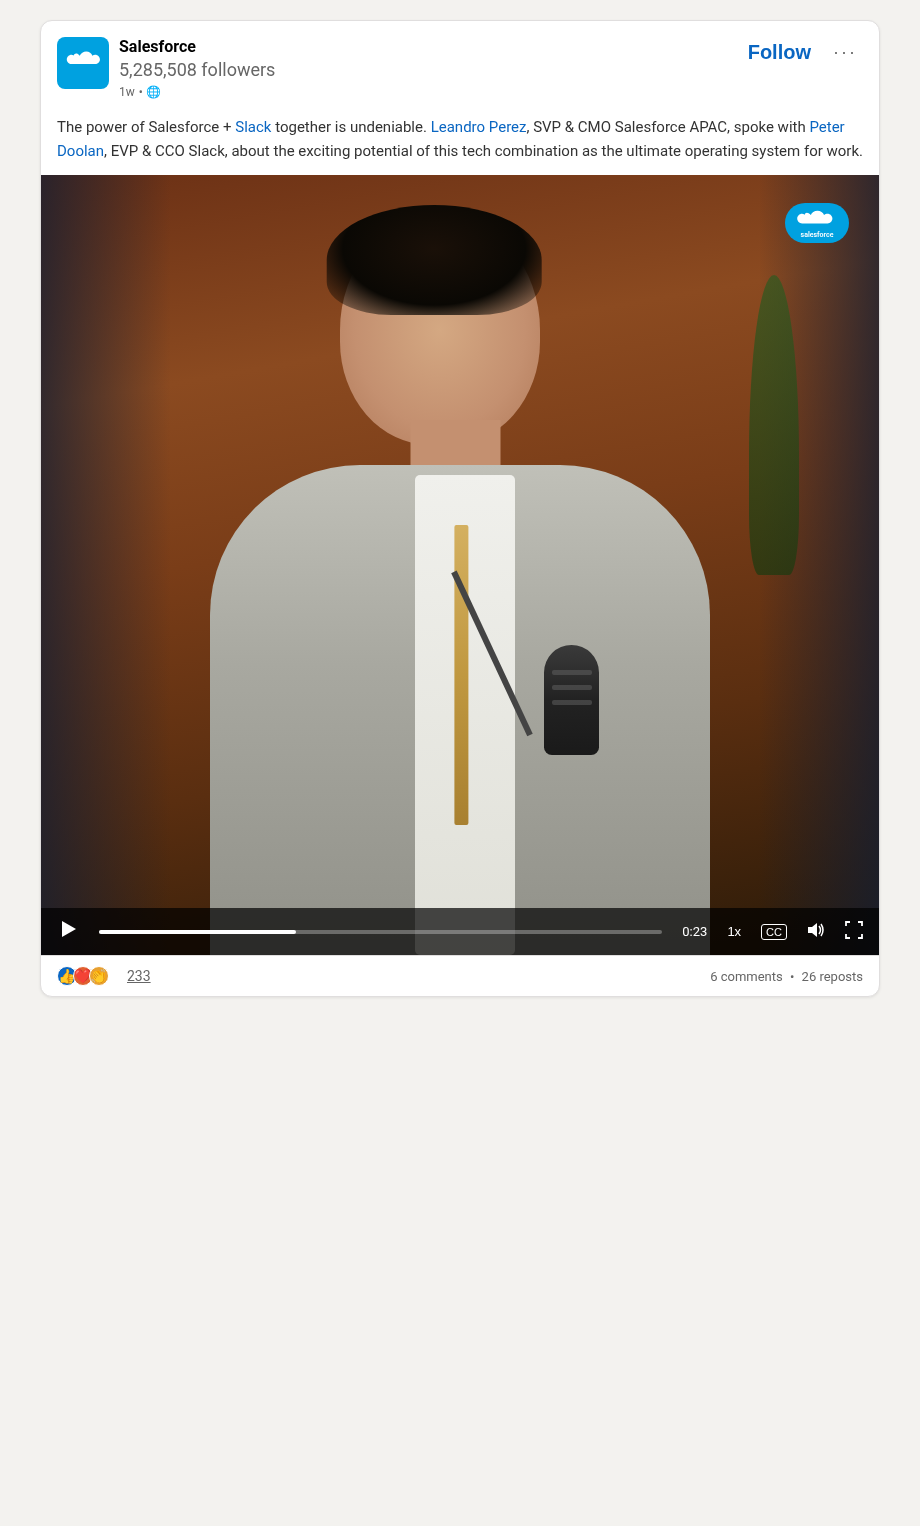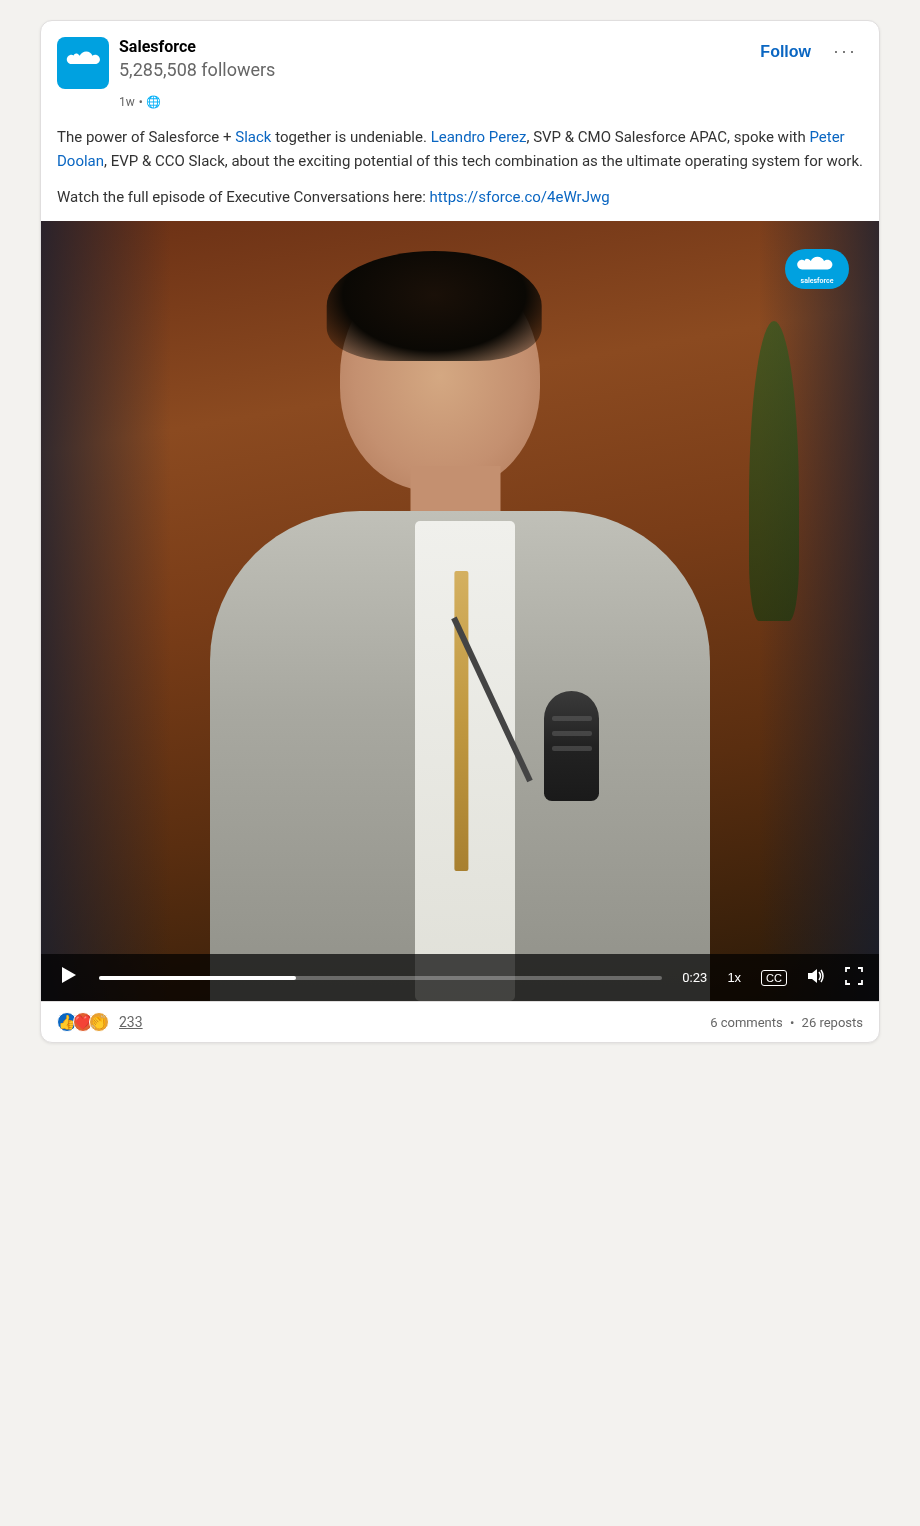--- a/index.html
+++ b/index.html
@@ -60,35 +60,35 @@
       font-size: 18px;
       color: #666;
       line-height: 1.3;
     }
     .post-meta {
       display: flex;
       align-items: center;
       gap: 4px;
       font-size: 12px;
       color: #666;
-      margin-top: 14px;
+      margin-top: 4px;
     }
     .globe-icon {
       font-size: 12px;
     }
     .header-right {
       display: flex;
       align-items: center;
       gap: 8px;
     }
     .follow-btn {
       background: none;
       border: none;
       color: #0a66c2;
-      font-size: 16px;
+      font-size: 20px;
       font-weight: 600;
       cursor: pointer;
       padding: 4px 8px;
     }
     .more-btn {
       background: none;
       border: none;
       color: #666;
       font-size: 18px;
       cursor: pointer;
@@ -99,21 +99,21 @@
       padding: 8px 16px 12px 16px;
       font-size: 15px;
       color: #333;
       line-height: 1.6;
     }
     .post-content .link-text {
       color: #0a66c2;
       cursor: pointer;
     }
     .post-content p {
-      margin-bottom: 12px;
+      margin-bottom: 20px;
     }
     .post-content p:last-child {
       margin-bottom: 0;
     }
     .video-container {
       position: relative;
       width: 100%;
       background: #000;
       overflow: hidden;
     }
@@ -264,21 +264,21 @@
       font-size: 14px;
       margin-left: -4px;
       border: 1px solid #fff;
     }
     .reaction-emoji:first-child {
       margin-left: 0;
     }
     .reaction-count {
       font-size: 14px;
       color: #666;
-      margin-left: 4px;
+      margin-left: 12px;
       text-decoration: underline;
     }
     .footer-stats {
       font-size: 13px;
       color: #666;
       margin-left: 20px;
     }
     .dot-separator {
       margin: 0 4px;
     }
@@ -318,23 +318,20 @@
     </div>
     <div class="header-right">
       <button class="follow-btn">Follow</button>
       <button class="more-btn">···</button>
     </div>
   </div>
 
   <div class="post-content">
     <p>
       <span>The power of Salesforce + </span><span class="link-text">Slack</span><span> together is undeniable. </span><span class="link-text">Leandro Perez</span><span>, SVP &amp; CMO Salesforce APAC, spoke with </span><span class="link-text">Peter Doolan</span><span>, EVP &amp; CCO Slack, about the exciting potential of this tech combination as the ultimate operating system for work.</span>
-    </p>
-    <p>
-      <span>Watch the full episode of Executive Conversations here: </span><span class="link-text">https://sforce.co/4eWrJwg</span>
     </p>
   </div>
 
   <div class="video-container">
     <div class="video-thumbnail">
 
       <div class="person-bg"></div>
       <div class="blurred-sides"></div>
 
       <div style="position:absolute; inset:0; overflow:hidden;">

